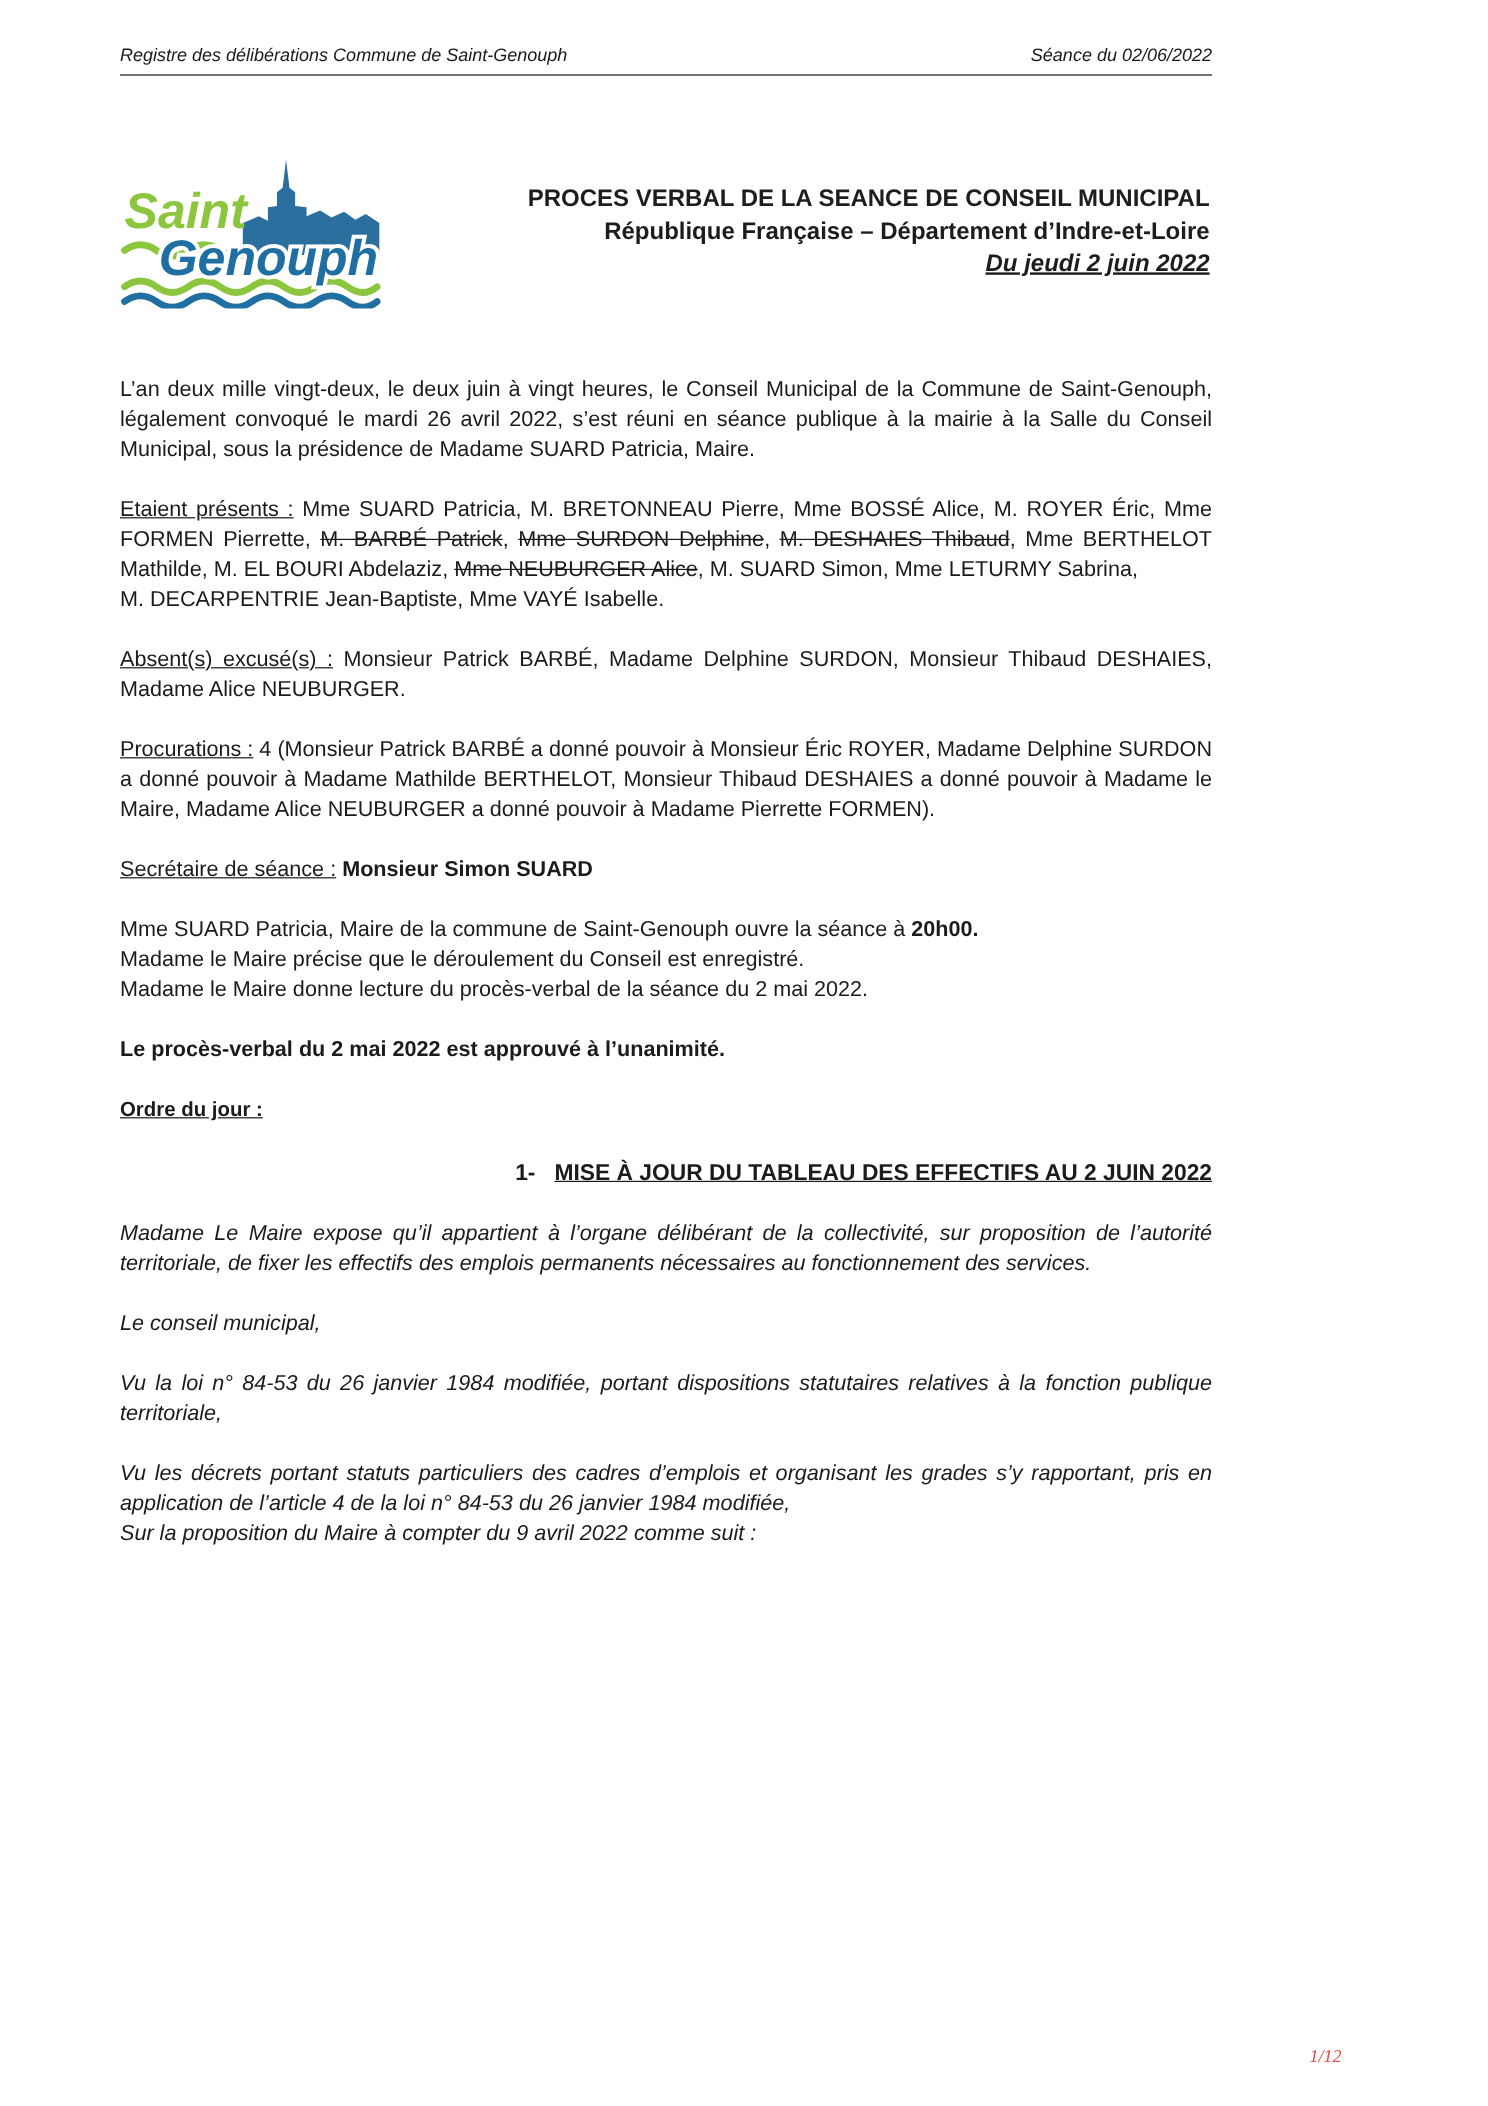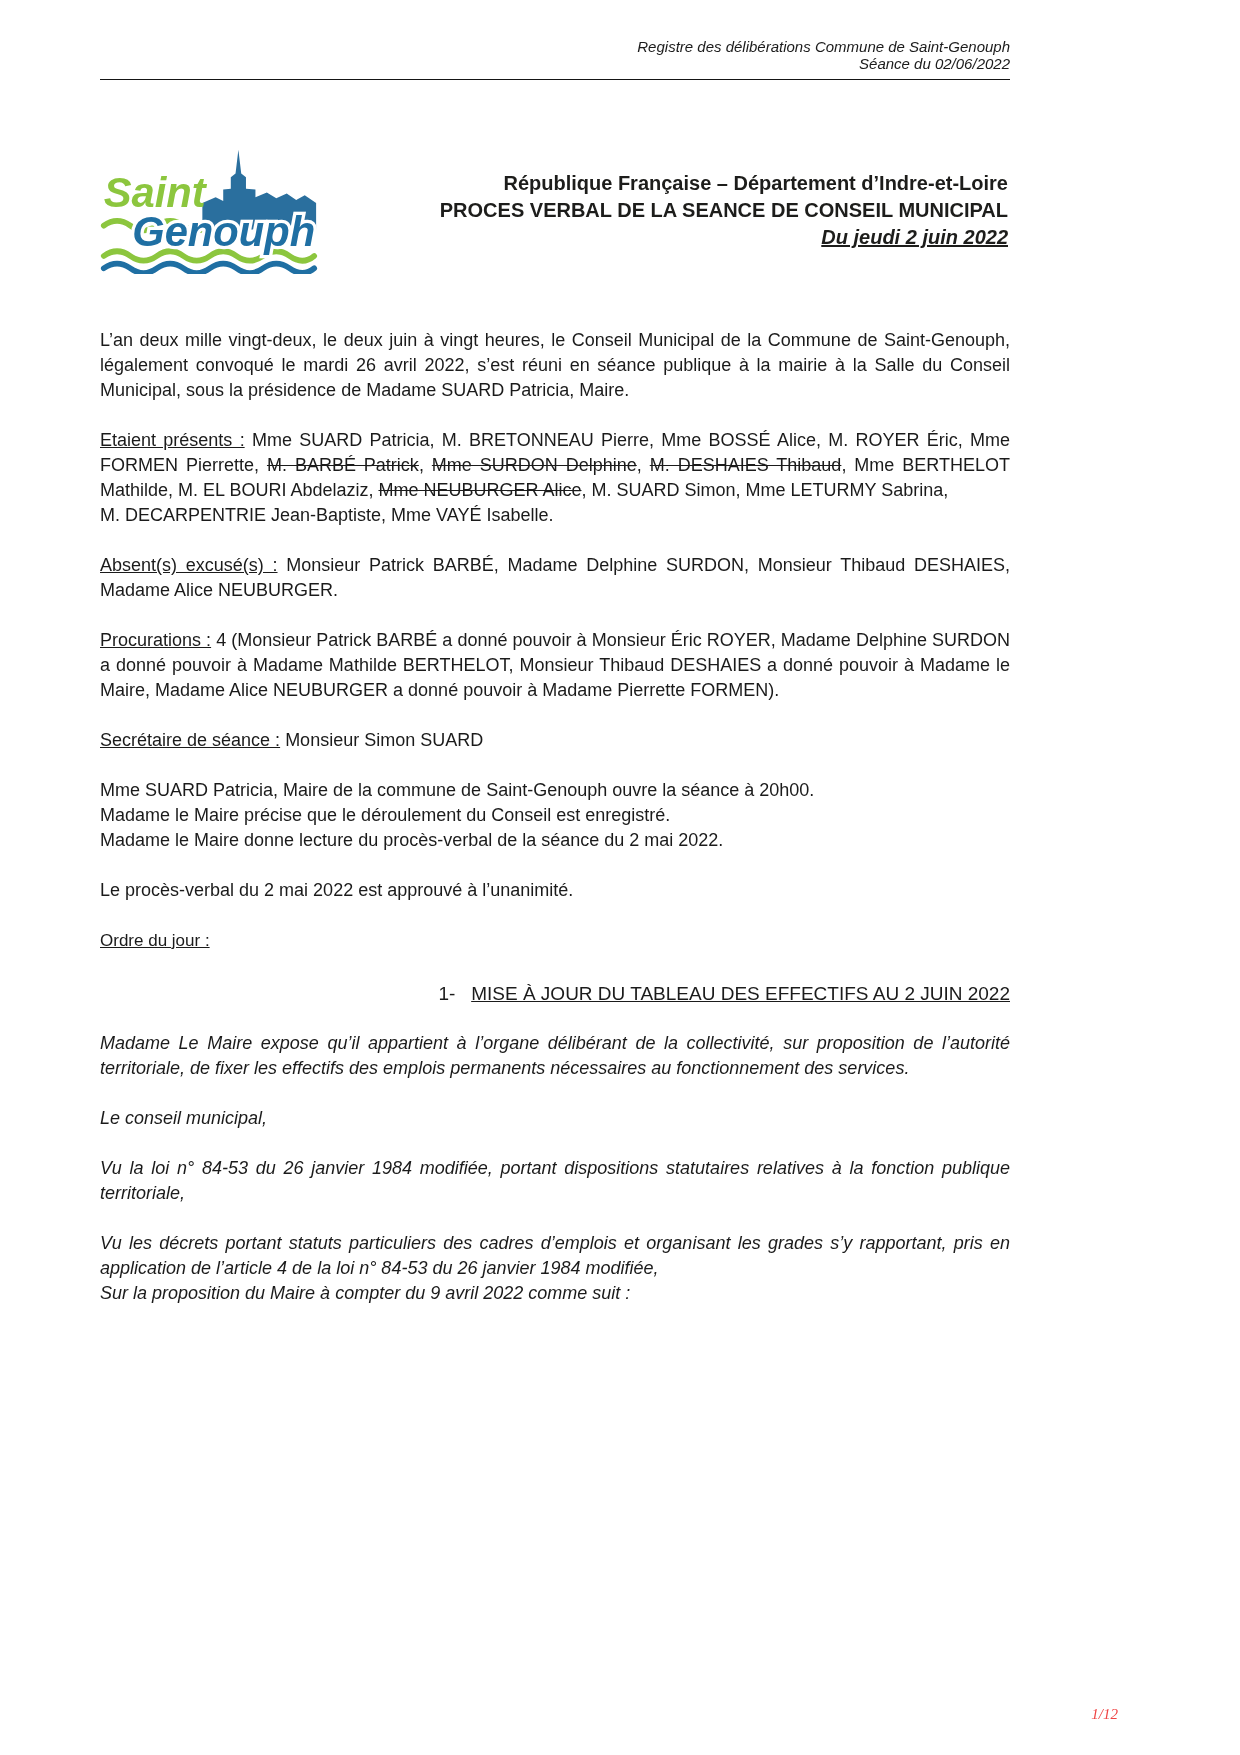--- a/index.html
+++ b/index.html
@@ -11,21 +11,20 @@
     color:#1b1b1b;
   }
   .page { padding:38px 230px 0 100px; }
 
   
   .doc-header {
     display:flex; justify-content:space-between; align-items:flex-end;
     font-style:italic; font-size:15px;
     padding-bottom:7px;
     border-bottom:1.5px solid #151515;
-    flex-direction:column;
   }
 
   
   .brand-row { display:flex; margin-top:66px; }
   .logo-box { width:222px; flex:0 0 222px; }
   .title-block {
     flex:1; text-align:right;
     padding-top:24px; padding-right:2px;
     font-weight:bold; font-size:20px; line-height:27px;
     color:#1d1d1b;
@@ -33,21 +32,21 @@
   .title-date { font-style:italic; text-decoration:underline; }
 
   
   .content { margin-top:50px; font-size:18px; line-height:25px; text-align:justify; }
   .para { margin-bottom:25px; }
   .i-para { font-style:italic; }
   .ordre { font-size:17px; margin-bottom:28px; }
   .heading1 { padding-left:36px; font-size:19px; text-align:right; }
 
   
-  .b { font-weight:normal; }
+  .b { font-weight:bold; }
   .u { text-decoration:underline; }
   .strike { text-decoration:line-through; }
 
   .doc-footer {
     position:absolute; right:122px; bottom:32px;
     font-family:"Liberation Serif", serif;
     font-style:italic; font-size:15px; color:#ef4444;
   }
 </style>
 </head>
@@ -65,22 +64,22 @@
       <svg width="218" height="128" viewBox="0 0 230 135">
         <path d="M108 88 L108 60 L122 54 L130 58 L130 46 L138 45 L138 33 L143 29 L146 4 L149 29 L154 33 L154 45 L164 46 L164 54 L176 49 L186 55 L197 50 L207 57 L216 52 L228 60 L228 88 Z" fill="#2A6F9E"></path>
         <path fill="none" stroke-width="6" stroke-linecap="round" d="M4 84 Q 18 74 32 84 T 60 84 T 88 84 T 116 84" stroke="#8CC63E"></path>
         <text x="4" y="64" font-size="44" font-weight="bold" font-style="italic" font-family="Liberation Sans, sans-serif" fill="#8CC63E">Saint</text>
         <path fill="none" stroke-width="6" stroke-linecap="round" d="M4 116 Q 18 106 32 116 T 60 116 T 88 116 T 116 116 T 144 116 T 172 116 T 200 116 T 226 116" stroke="#8CC63E"></path>
         <path fill="none" stroke-width="6" stroke-linecap="round" d="M4 129 Q 18 119 32 129 T 60 129 T 88 129 T 116 129 T 144 129 T 172 129 T 200 129 T 226 129" stroke="#1F6FA3"></path>
         <text x="34" y="106" font-size="44" font-weight="bold" font-style="italic" font-family="Liberation Sans, sans-serif" stroke="#ffffff" stroke-width="7" paint-order="stroke" fill="#1F6FA3">Genouph</text>
       </svg>
     </div>
     <div class="title-block">
+      <div>PROCES VERBAL DE LA SEANCE DE CONSEIL MUNICIPAL</div>
       <div>République Française – Département d’Indre-et-Loire</div>
-      <div>PROCES VERBAL DE LA SEANCE DE CONSEIL MUNICIPAL</div>
       <div class="title-date">Du jeudi 2 juin 2022</div>
     </div>
   </div>
 
   <div class="content">
     <p class="para"><span>L’an deux mille vingt-deux, le deux juin à vingt heures, le Conseil Municipal de la Commune de Saint-Genouph, légalement convoqué le mardi 26 avril 2022, s’est réuni en séance publique à la mairie à la Salle du Conseil Municipal, sous la présidence de Madame SUARD Patricia, Maire.</span></p>
     <p class="para"><span class="u">Etaient présents :</span><span> Mme SUARD Patricia, M. BRETONNEAU Pierre, Mme BOSSÉ Alice, M. ROYER Éric, Mme FORMEN Pierrette, </span><span class="strike">M. BARBÉ Patrick</span><span>, </span><span class="strike">Mme SURDON Delphine</span><span>, </span><span class="strike">M. DESHAIES Thibaud</span><span>, Mme BERTHELOT Mathilde, M. EL BOURI Abdelaziz, </span><span class="strike">Mme NEUBURGER Alice</span><span>, M. SUARD Simon, Mme LETURMY Sabrina,</span><br><span>M. DECARPENTRIE Jean-Baptiste, Mme VAYÉ Isabelle.</span></p>
     <p class="para"><span class="u">Absent(s) excusé(s) :</span><span> Monsieur Patrick BARBÉ, Madame Delphine SURDON, Monsieur Thibaud DESHAIES, Madame Alice NEUBURGER.</span></p>
     <p class="para"><span class="u">Procurations :</span><span> 4 (Monsieur Patrick BARBÉ a donné pouvoir à Monsieur Éric ROYER, Madame Delphine SURDON a donné pouvoir à Madame Mathilde BERTHELOT, Monsieur Thibaud DESHAIES a donné pouvoir à Madame le Maire, Madame Alice NEUBURGER a donné pouvoir à Madame Pierrette FORMEN).</span></p>
     <p class="para"><span class="u">Secrétaire de séance :</span><span> </span><span class="b">Monsieur Simon SUARD</span></p>

